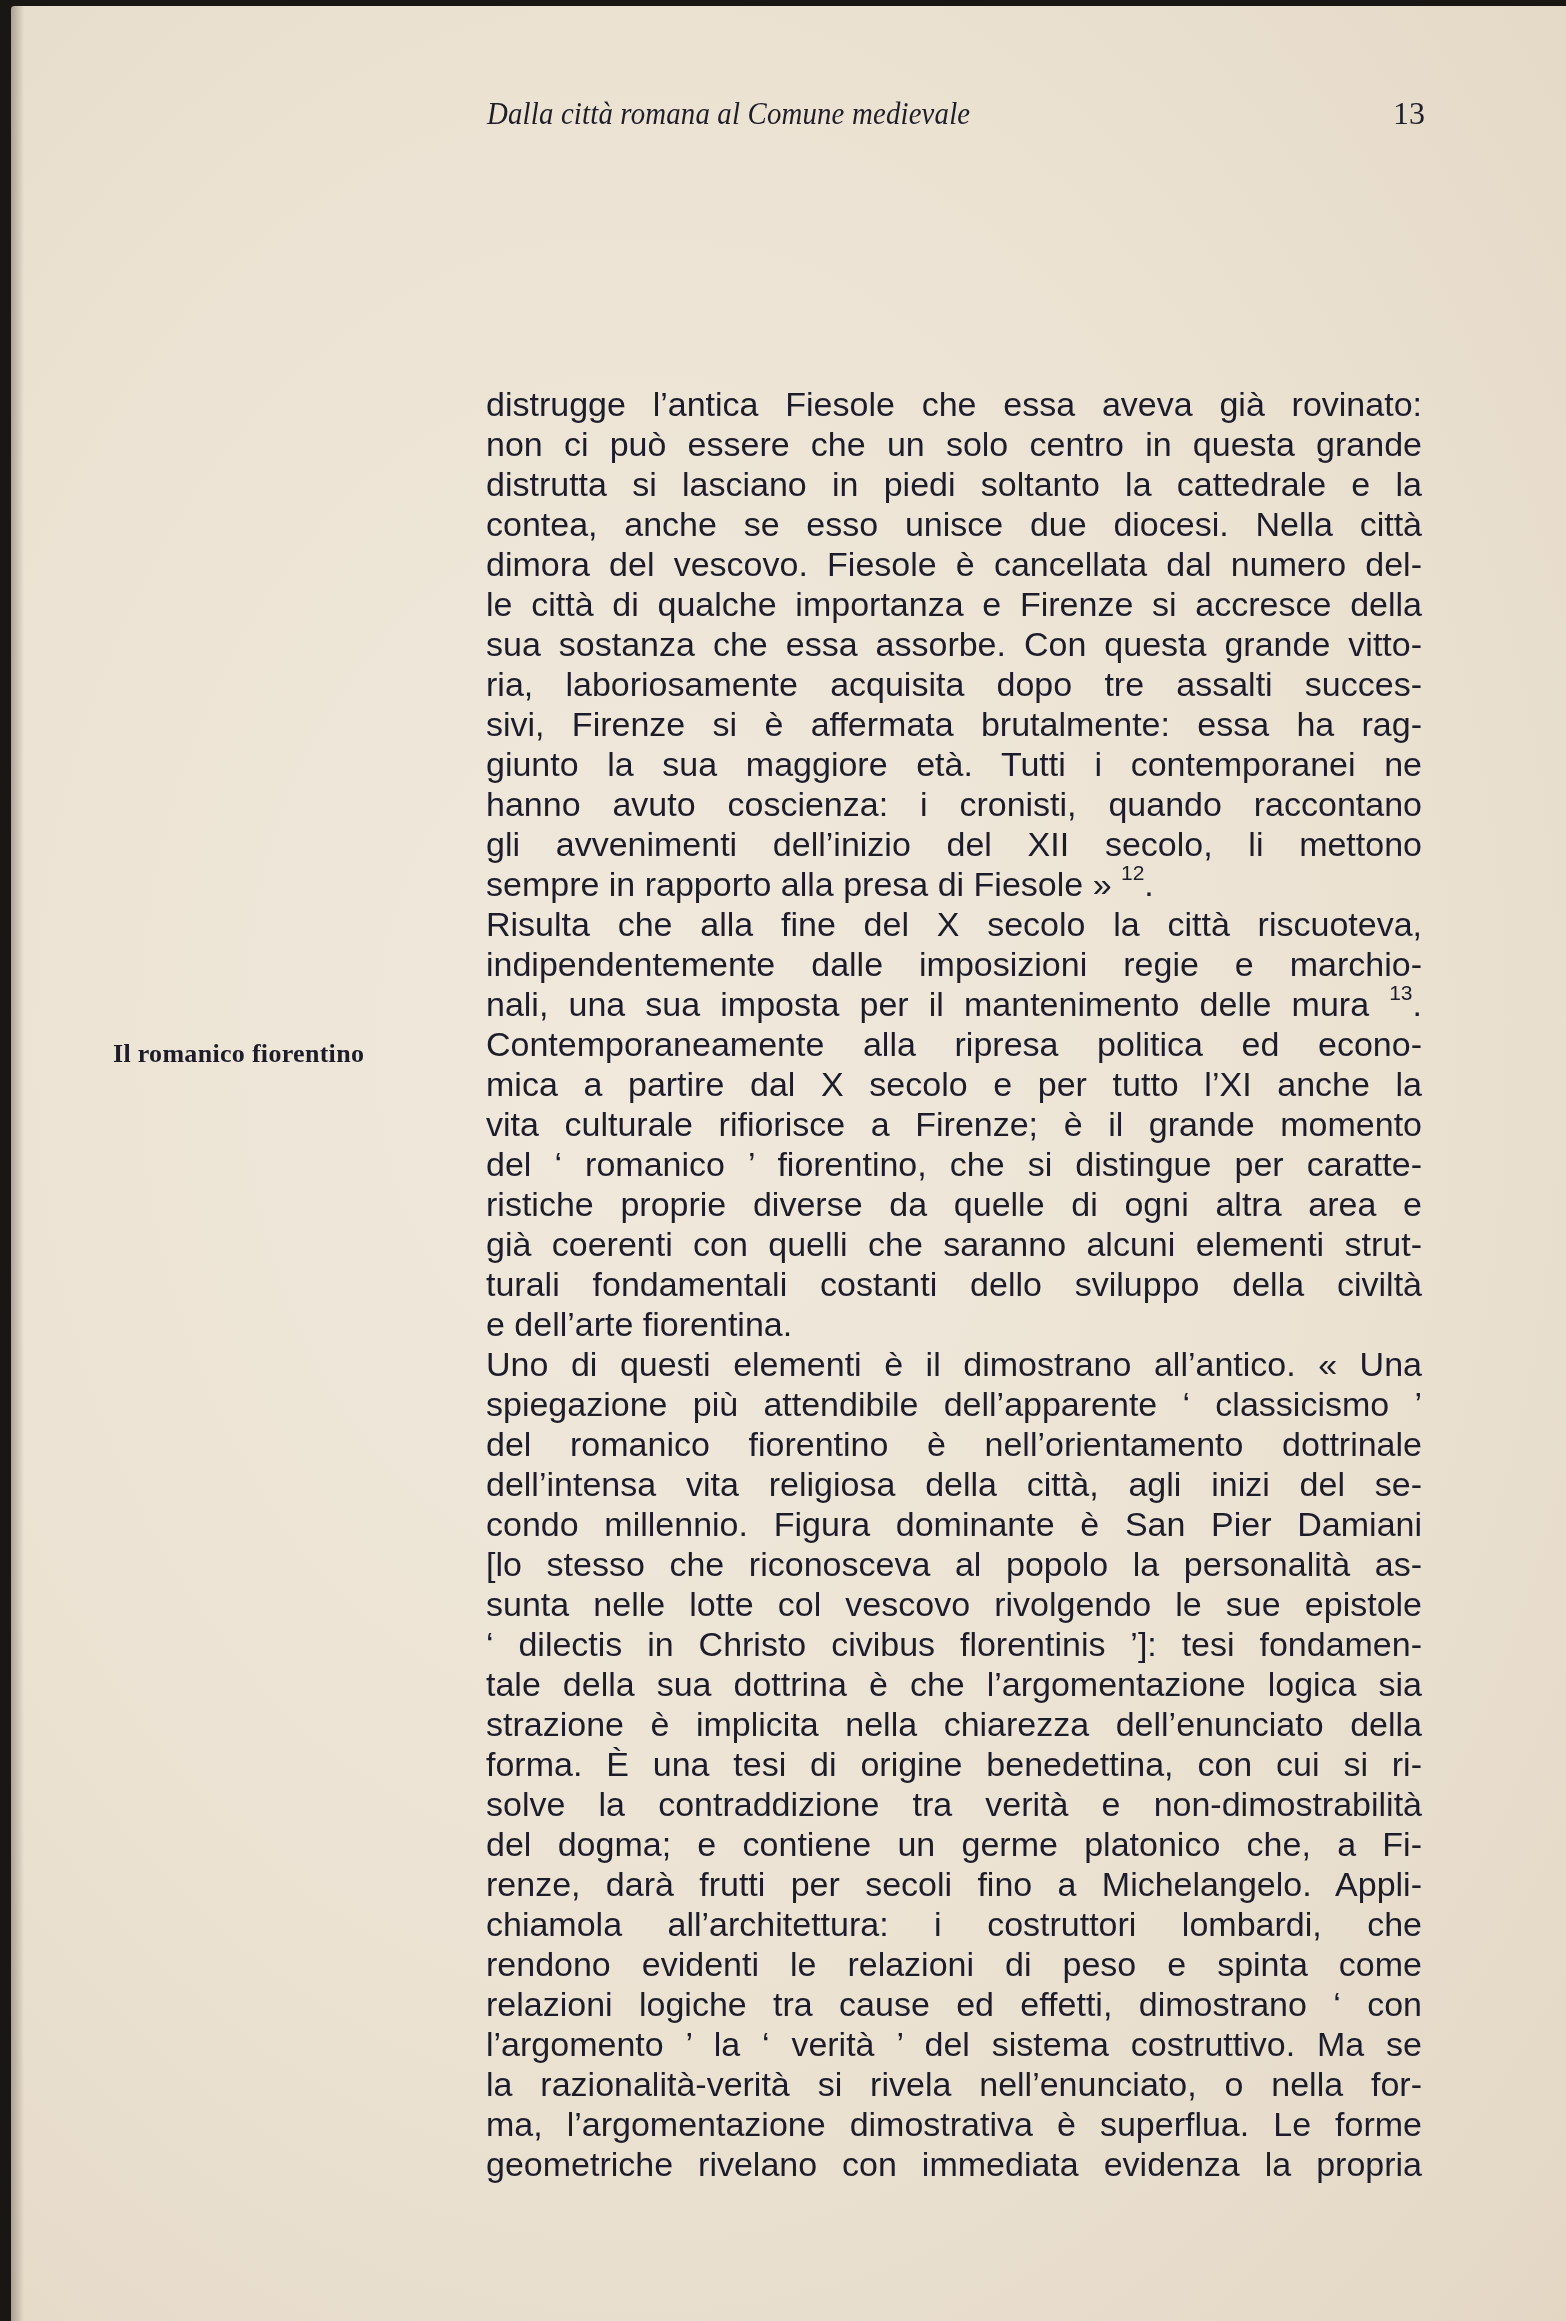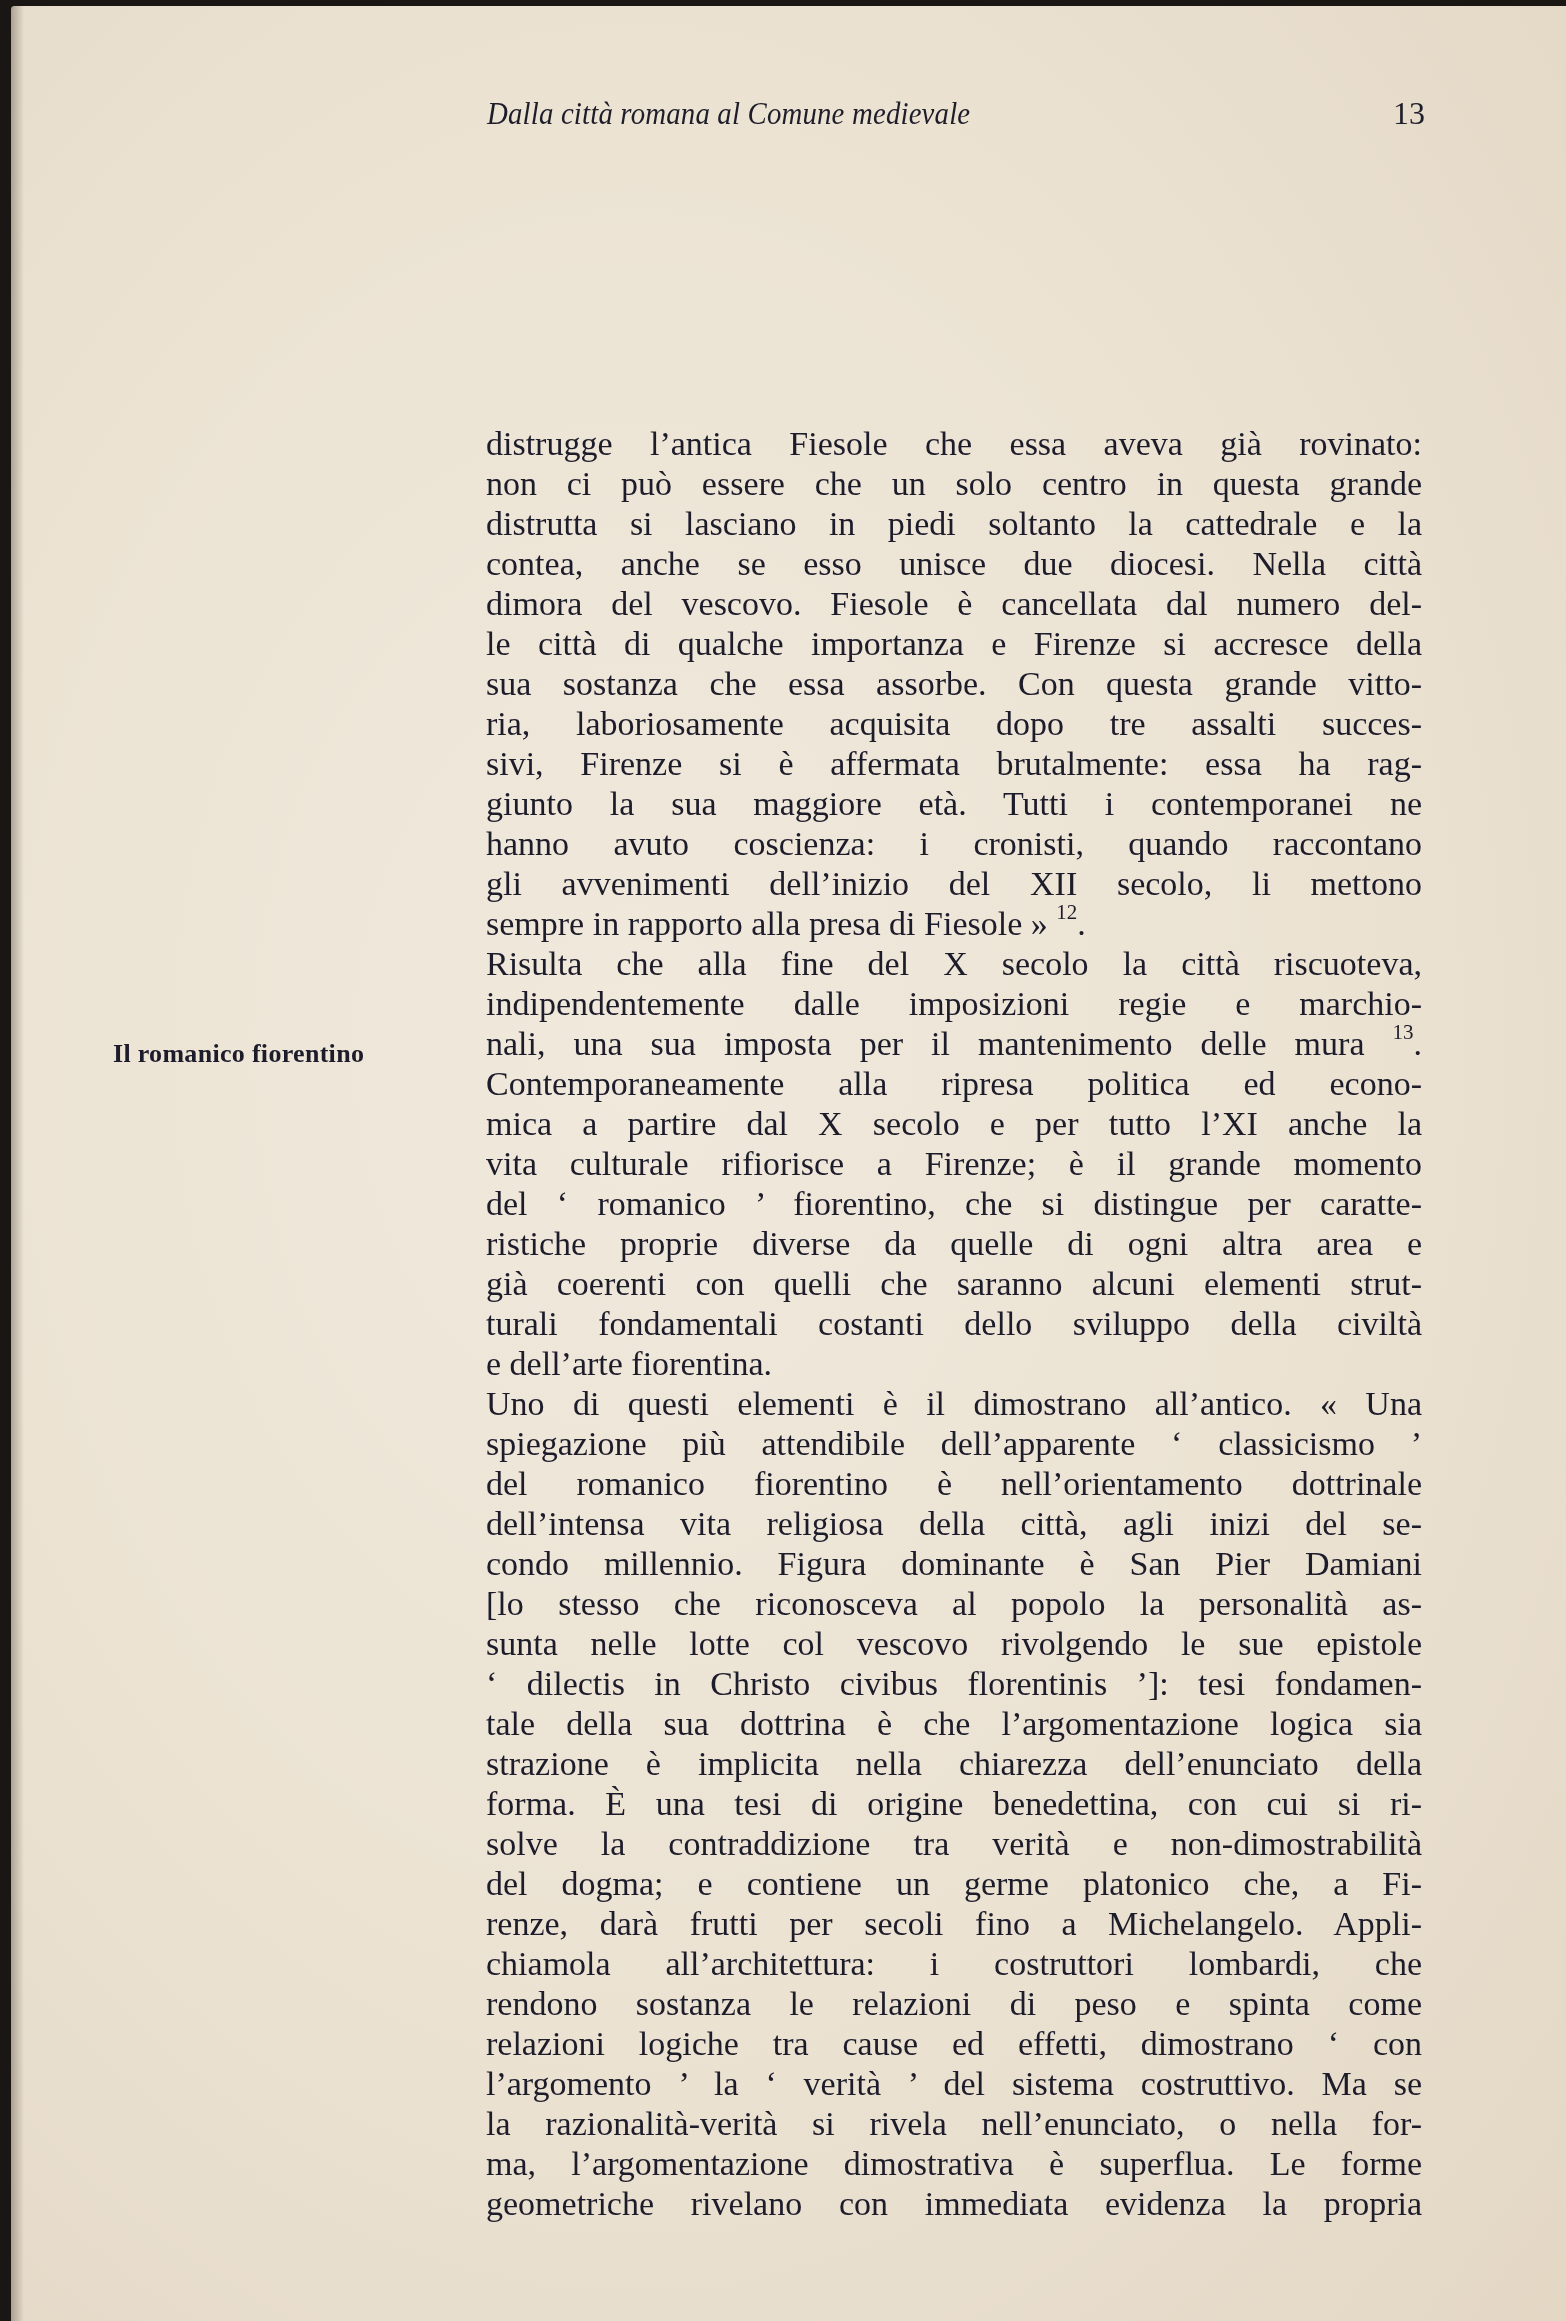--- a/index.html
+++ b/index.html
@@ -27,22 +27,22 @@
     font-size: 32px; letter-spacing: 0.2px;
     transform: scaleX(0.9); transform-origin: left top;
   }
   .page-number {
     position: absolute; left: 1382px; top: 0;
     font-family: "Liberation Serif", serif; font-size: 32px;
   }
   .body-text {
     position: absolute; left: 475px; top: 378px; width: 936px;
     color: #1d1c2b;
-    font-family: Liberation Serif, serif;
-    font-size: 34px; line-height: 40px; margin-top: 40px;
+    font-family: Liberation Sans, sans-serif;
+    font-size: 34px; line-height: 40px;
   }
   .line {
     display: block; white-space: nowrap; text-align: justify;
     text-align-last: justify; height: 40px;
   }
   .line.last { text-align-last: left; }
   .line sup { font-size: 21px; line-height: 0; position: relative; top: -3.6px; vertical-align: super; }
   .sidenote {
     position: absolute; left: 102px; top: 1033px;
     font-family: "Liberation Serif", serif; font-weight: bold;
@@ -93,21 +93,21 @@
       <span class="line"><span>[lo stesso che riconosceva al popolo la personalità as-</span></span>
       <span class="line"><span>sunta nelle lotte col vescovo rivolgendo le sue epistole</span></span>
       <span class="line"><span>‘ dilectis in Christo civibus florentinis ’]: tesi fondamen-</span></span>
       <span class="line"><span>tale della sua dottrina è che l’argomentazione logica sia</span></span>
       <span class="line"><span>strazione è implicita nella chiarezza dell’enunciato della</span></span>
       <span class="line"><span>forma. È una tesi di origine benedettina, con cui si ri-</span></span>
       <span class="line"><span>solve la contraddizione tra verità e non-dimostrabilità</span></span>
       <span class="line"><span>del dogma; e contiene un germe platonico che, a Fi-</span></span>
       <span class="line"><span>renze, darà frutti per secoli fino a Michelangelo. Appli-</span></span>
       <span class="line"><span>chiamola all’architettura: i costruttori lombardi, che</span></span>
-      <span class="line"><span>rendono sostanza le relazioni di peso e spinta come</span></span>
+      <span class="line"><span>rendono evidenti le relazioni di peso e spinta come</span></span>
       <span class="line"><span>relazioni logiche tra cause ed effetti, dimostrano ‘ con</span></span>
       <span class="line"><span>l’argomento ’ la ‘ verità ’ del sistema costruttivo. Ma se</span></span>
       <span class="line"><span>la razionalità-verità si rivela nell’enunciato, o nella for-</span></span>
       <span class="line"><span>ma, l’argomentazione dimostrativa è superflua. Le forme</span></span>
       <span class="line"><span>geometriche rivelano con immediata evidenza la propria</span></span>
     </div>
 </div>
 
 
 </body></html>

